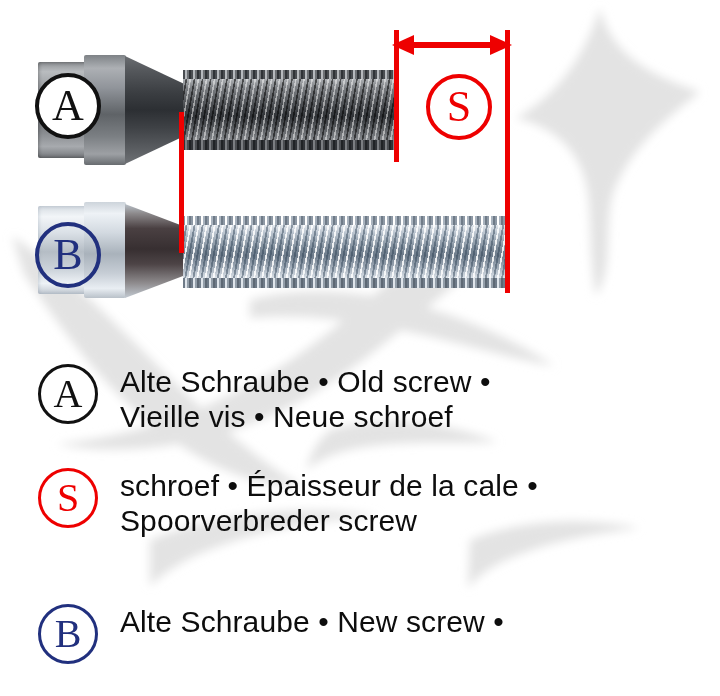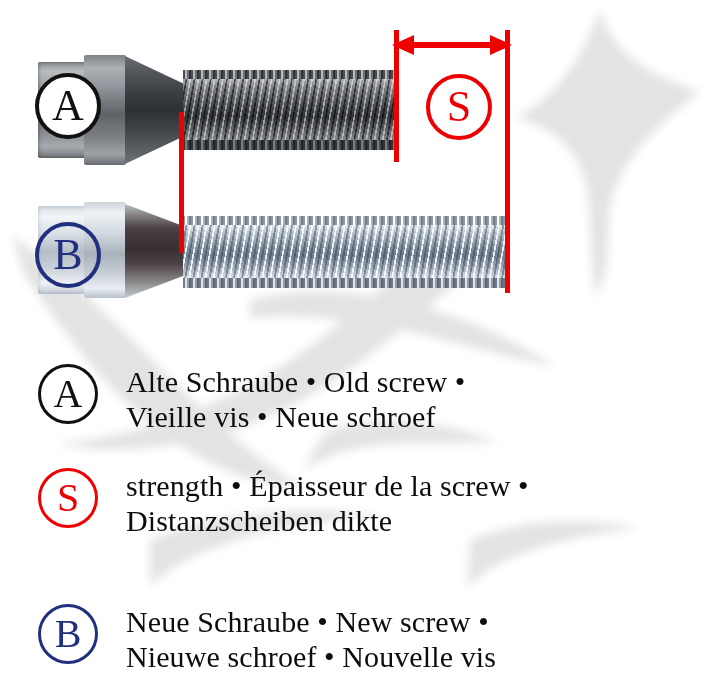--- a/index.html
+++ b/index.html
@@ -162,23 +162,23 @@
   .legend-badge{
     flex:0 0 auto;width:54px;height:54px;border-radius:50%;
     border:3px solid #111;background:transparent;color:#111;
     display:flex;align-items:center;justify-content:center;
     font-size:40px;line-height:1;margin-left:38px;
     font-family:"Liberation Serif","DejaVu Serif",serif;
   }
   .legend-badge.red{border-color:#ee0000;color:#ee0000;}
   .legend-badge.blue{border-color:#21307e;color:#21307e;}
   .legend-text{
-    margin-left:28px;color:#0d0d0d;
+    margin-left:22px;color:#0d0d0d;
     font-size:30px;line-height:1.17;
-    font-family:Liberation Serif, serif;
+    font-family:Liberation Sans, sans-serif;
     letter-spacing:.1px;
     max-width:600px;
   }
   .legend-text span{display:block;white-space:nowrap;}
   #legend-row-a{top:12px;}
   #legend-row-s{top:116px;}
   #legend-row-b{top:252px;}
 </style>
 </head>
 <body>
@@ -263,27 +263,26 @@
       <div class="legend-badge">A</div>
       <div class="legend-text">
         <span>Alte Schraube • Old screw •</span>
         <span>Vieille vis • Neue schroef</span>
       </div>
     </div>
 
     <div class="legend-row" id="legend-row-s">
       <div class="legend-badge red">S</div>
       <div class="legend-text">
-        <span>strength • Épaisseur de la screw •</span>
-        <span>Distanzscheiben dikte</span>
+        <span>schroef • Épaisseur de la cale •</span>
+        <span>Spoorverbreder screw</span>
       </div>
     </div>
 
     <div class="legend-row" id="legend-row-b">
       <div class="legend-badge blue">B</div>
       <div class="legend-text">
-        <span>Neue Schraube • New screw •</span>
-        <span>Nieuwe schroef • Nouvelle vis</span>
+        <span>Alte Schraube • New screw •</span>
       </div>
     </div>
 
   </div>
 </div>
 
 </body></html>

